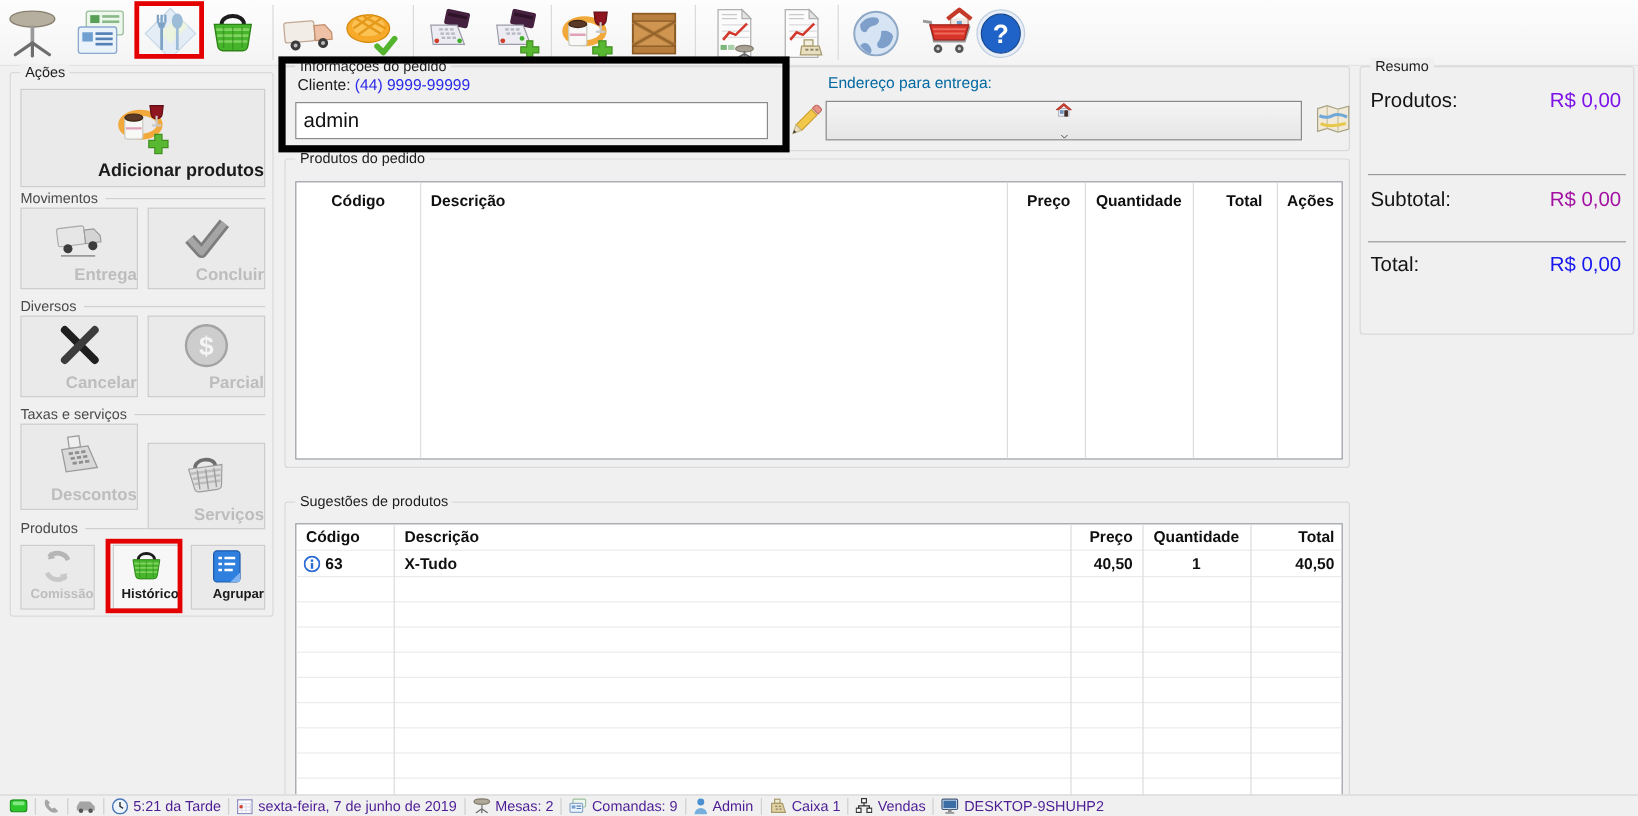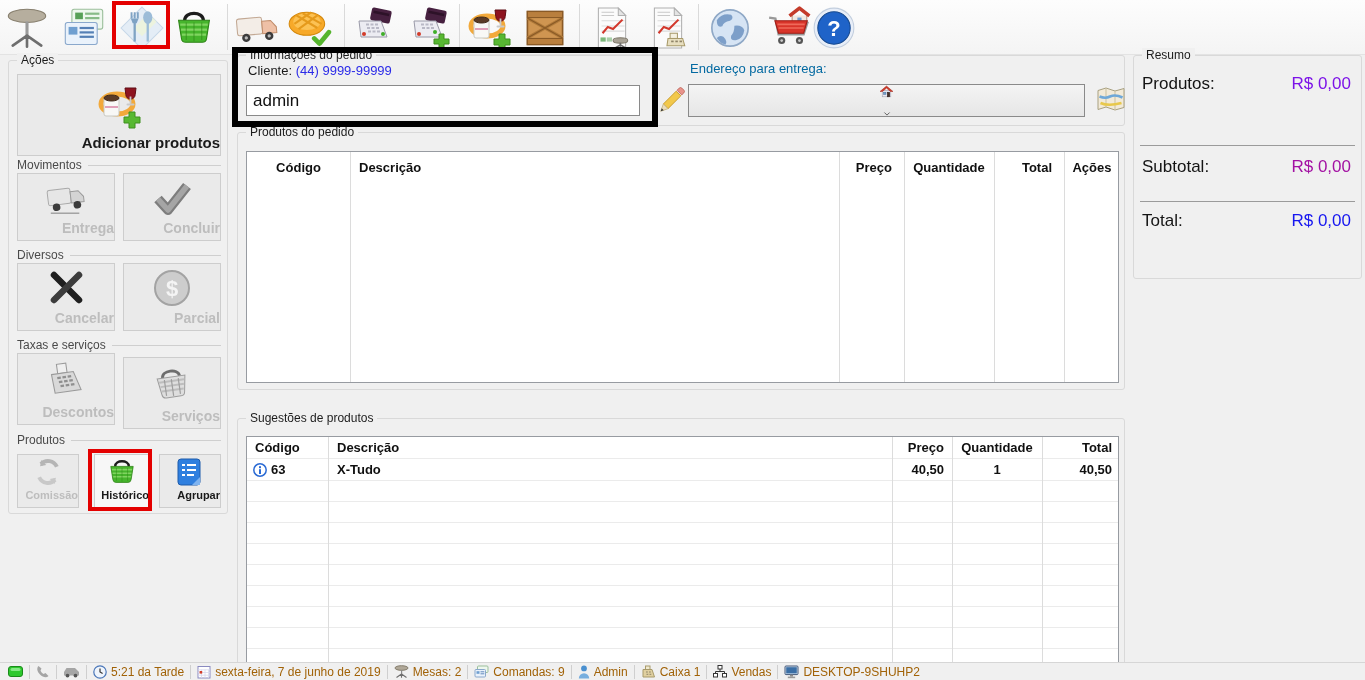--- a/index.html
+++ b/index.html
@@ -45,21 +45,21 @@
   .sug-row-empty { height:21px; border-bottom:1px solid #ebebeb; }
 
   
   .sum-label { position:absolute; font-size:17px; color:#141414; }
   .sum-value { position:absolute; font-size:17px; text-align:right; right:10px; }
   .sum-div { position:absolute; left:6px; right:6px; height:1px; background:#9b9b9b; }
 
   
   .statusbar { position:absolute; left:0; top:662px; width:1365px; height:18px; background:#f0f0f0;
                border-top:1px solid #d6d6d6; display:flex; align-items:center; padding-left:4px; }
-  .sbitem { display:flex; align-items:center; gap:4px; padding:0 4px; font-size:12px; color:#a16207; white-space:nowrap; }
+  .sbitem { display:flex; align-items:center; gap:4px; padding:0 4px; font-size:12px; color:#4c1d95; white-space:nowrap; }
   .sbsep { width:1px; height:14px; background:#cfcfcf; margin:0 2px; }
 
   
   .ann-red { position:absolute; border:4px solid #e40000; background:transparent; }
   .ann-black { position:absolute; border:6px solid #000; background:transparent; }
   svg { display:block; }
 </style>
 </head>
 <body>
 
@@ -342,21 +342,21 @@
                 <rect x="24" y="19" width="3.4" height="2.2"></rect>
                 <rect x="15" y="23" width="3.4" height="2.2"></rect>
                 <rect x="20" y="23" width="3.4" height="2.2"></rect>
                 <rect x="25" y="23" width="3.4" height="2.2"></rect>
               </g>
             </g>
           </svg>
         </div>
       <span class="blabel" style="font-size:14px;">Descontos</span>
     </div>
-    <div class="btn disabled" style="left:114px; top:296px; width:98px; height:72px;">
+    <div class="btn disabled" style="left:114px; top:308px; width:98px; height:72px;">
       <div class="bicon">
           <svg width="44" height="40" viewBox="0 0 40 40">
             <g transform="rotate(-8 20 20)">
               <path d="M11.5 13 C11.5 5 28.5 5 28.5 13" fill="none" stroke="#6e6e6e" stroke-width="3"></path>
               <path d="M6 13 h28 l-2.6 16.5 a4 4 0 0 1 -4 3.5 h-14.8 a4 4 0 0 1 -4 -3.5 Z" fill="#dedede" stroke="#9e9e9e"></path>
               <path d="M7.5 17 h25 M8.2 21.5 h23.6 M9 26 h22" stroke="#bdbdbd" stroke-width="2"></path>
               <path d="M13 15 v16 M20 15 v17 M27 15 v16" stroke="#9e9e9e" stroke-width="1.2"></path>
             </g>
           </svg>
         </div>

